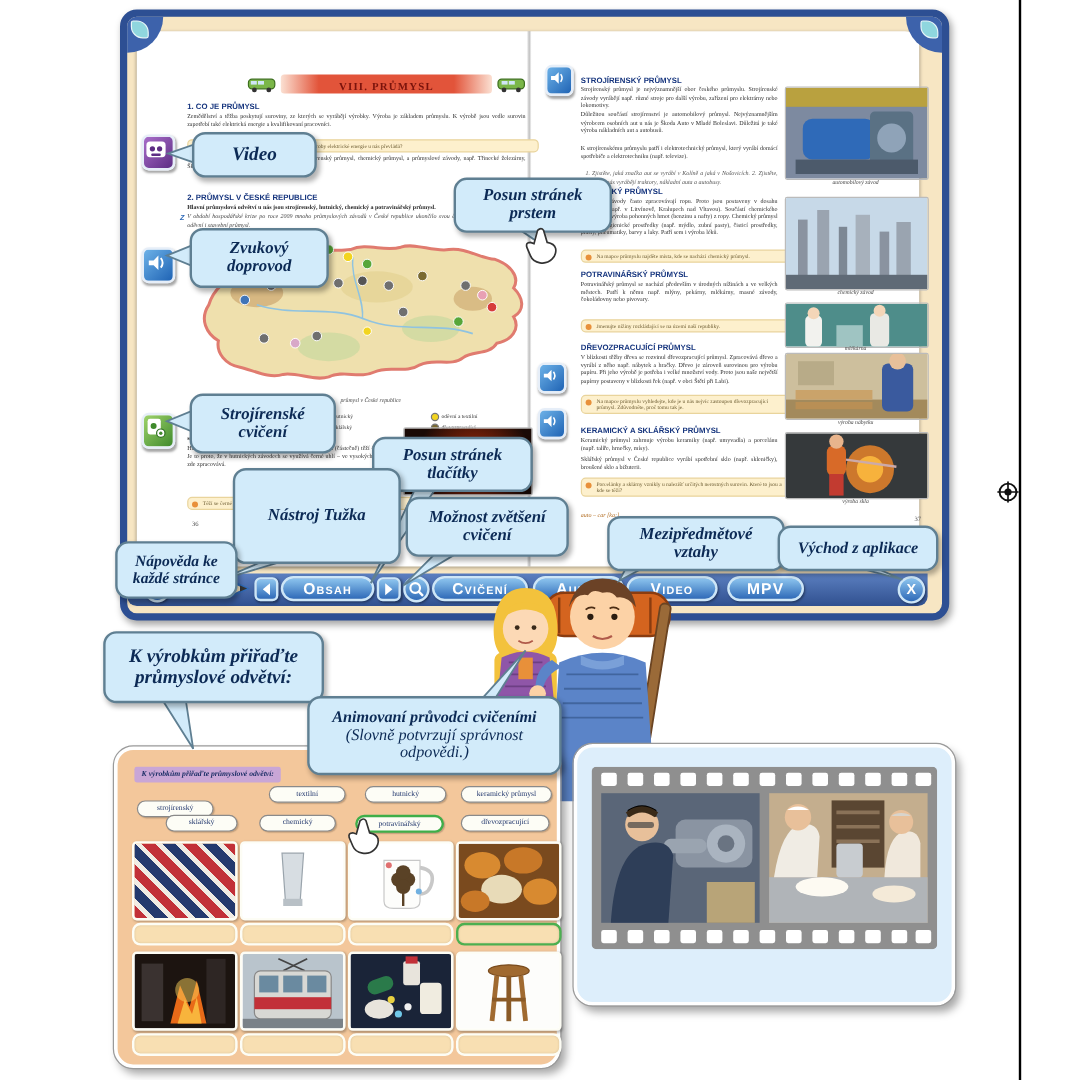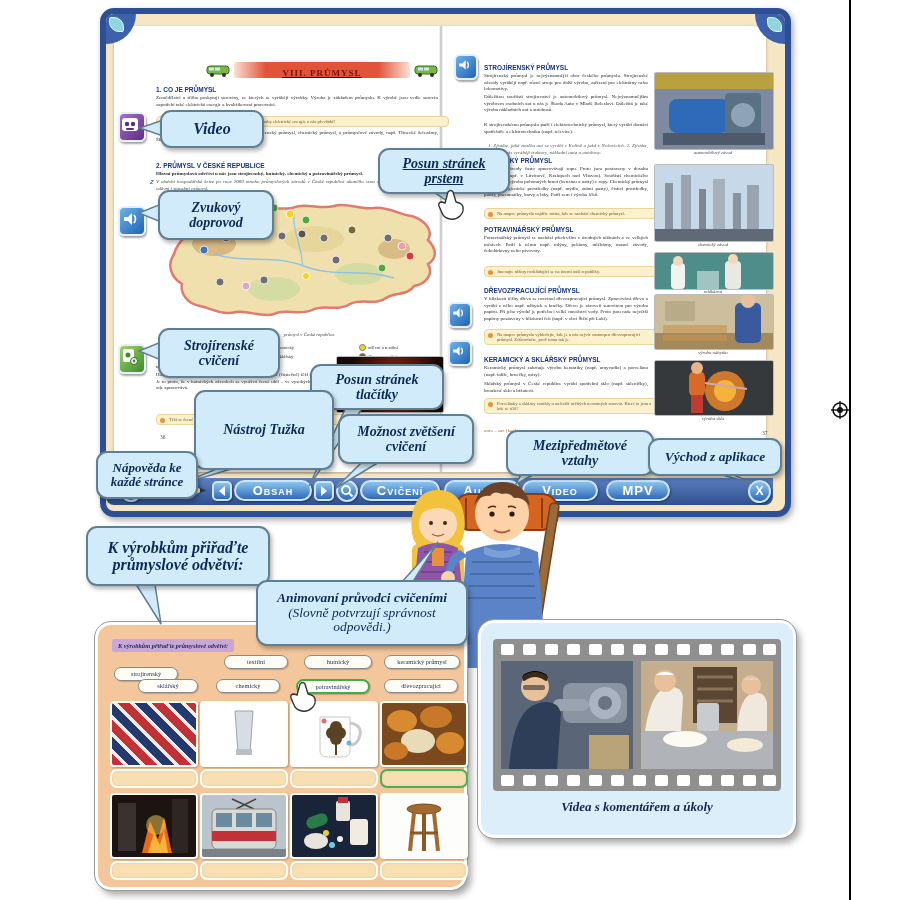--- a/index.html
+++ b/index.html
@@ -67,21 +67,21 @@
   <div id="corner-l" class="abs corner">
       <div class="curl"></div>
     </div>
   <div id="corner-r" class="abs corner">
       <div class="curl"></div>
     </div>
 
   <div id="spread" class="abs">
     <div id="gutter" class="abs"></div>
 
-    <div class="abs" style="left:120px;top:36px;width:176px;height:16px;background:linear-gradient(90deg,#fbe0d2,#e2543a 18%,#e2543a 82%,#fbe0d2);border-radius:3px;text-align:center;text-decoration:underline;">
+    <div class="abs" style="left:120px;top:36px;width:176px;height:16px;background:linear-gradient(90deg,#fbe0d2,#e2543a 18%,#e2543a 82%,#fbe0d2);border-radius:3px;text-align:center;">
       <span style="font-family:'Liberation Serif',serif;font-weight:bold;font-size:9px;color:#7a130c;line-height:16px;letter-spacing:1px;">VIII. PRŮMYSL</span>
     </div>
     <svg class="abs" style="left:92px;top:38px;" width="26" height="13" viewBox="0 0 26 13">
         <rect x="1" y="2" width="22" height="8" rx="3" fill="#7ab648" stroke="#3c6e1e"></rect>
         <rect x="3" y="3.5" width="5" height="3" fill="#cfe6f5"></rect>
         <rect x="9" y="3.5" width="5" height="3" fill="#cfe6f5"></rect>
         <circle cx="6" cy="11" r="2" fill="#333"></circle>
         <circle cx="18" cy="11" r="2" fill="#333"></circle>
       </svg>
     <svg class="abs" style="left:298px;top:38px;" width="26" height="13" viewBox="0 0 26 13">
@@ -498,21 +498,20 @@
       <circle cx="172" cy="42" r="11" fill="#e8c09a"></circle>
         <path d="M163,36 a11,7 0 0 1 18,0 z" fill="#fff"></path>
       <path d="M244,92 q2,-34 16,-38 q12,-2 14,10 l0,28 z" fill="#f0e8dc"></path>
       <circle cx="258" cy="46" r="10" fill="#e8c09a"></circle>
         <path d="M250,41 a10,6 0 0 1 16,0 z" fill="#d8d4cc"></path>
       <rect x="204" y="64" width="22" height="28" rx="3" fill="#c8ccd0"></rect>
       <ellipse cx="192" cy="100" rx="22" ry="8" fill="#fdfaf2"></ellipse>
       <ellipse cx="252" cy="106" rx="18" ry="7" fill="#f4ead8"></ellipse>
     </g>
   </svg>
-  <div class="filmcap" style="top:176px;">Videa s komentářem a úkoly</div>
 </div>
 
 <svg class="abs" style="left:0;top:0;z-index:35;pointer-events:none;" width="900" height="900" viewBox="0 0 900 900">
   <g fill="#d2ebfa" stroke="#5f7f92" stroke-width="1.5">
     <polygon points="163,120 163,136 140,128"></polygon>
     <polygon points="428,188 446,188 453,205"></polygon>
     <polygon points="161,204 161,222 139,213"></polygon>
     <polygon points="161,342 161,360 139,351"></polygon>
     <polygon points="348,403 366,403 309,486"></polygon>
     <polygon points="228,464 248,464 181,484"></polygon>
@@ -521,21 +520,21 @@
     <polygon points="524,469 544,469 516,484"></polygon>
     <polygon points="700,469 720,469 752,483"></polygon>
     <polygon points="132,578 154,578 161,624"></polygon>
     <polygon points="400,584 400,602 438,542"></polygon>
   </g>
 </svg>
 
 <div class="abs callout" style="left:160px;top:110px;width:88px;height:30px;font-size:16px;">
     <span>Video</span>
   </div>
-<div class="abs callout" style="left:378px;top:148px;width:116px;height:38px;font-size:14px;text-decoration:underline;">
+<div class="abs callout" style="left:378px;top:148px;width:116px;height:38px;font-size:14px;">
     <span>Posun stránek prstem</span>
   </div>
 <div class="abs callout" style="left:158px;top:190px;width:100px;height:42px;font-size:14px;">
     <span>Zvukový doprovod</span>
   </div>
 <div class="abs callout" style="left:158px;top:328px;width:106px;height:42px;font-size:14px;">
     <span>Strojírenské cvičení</span>
   </div>
 <div class="abs callout" style="left:310px;top:364px;width:118px;height:38px;font-size:14px;">
     <span>Posun stránek tlačítky</span>

